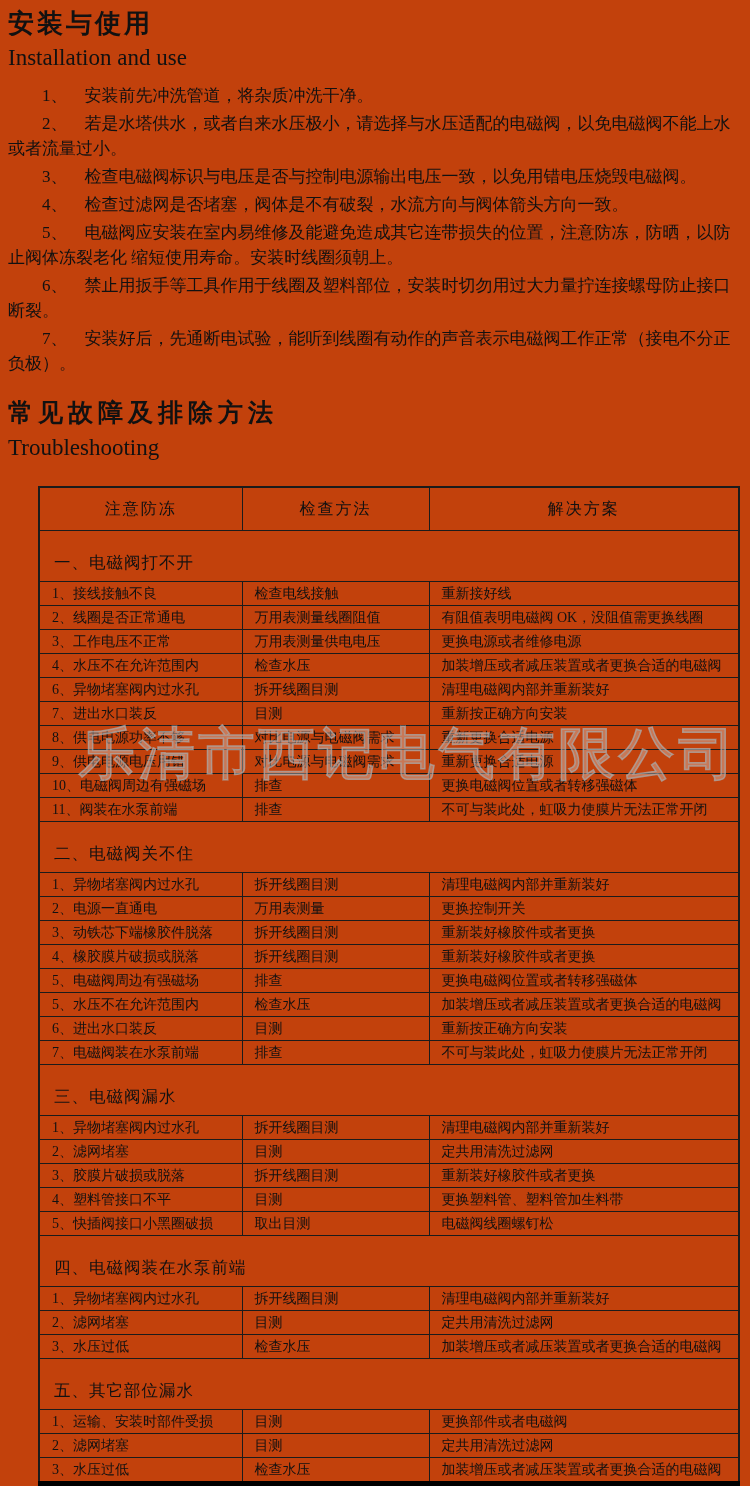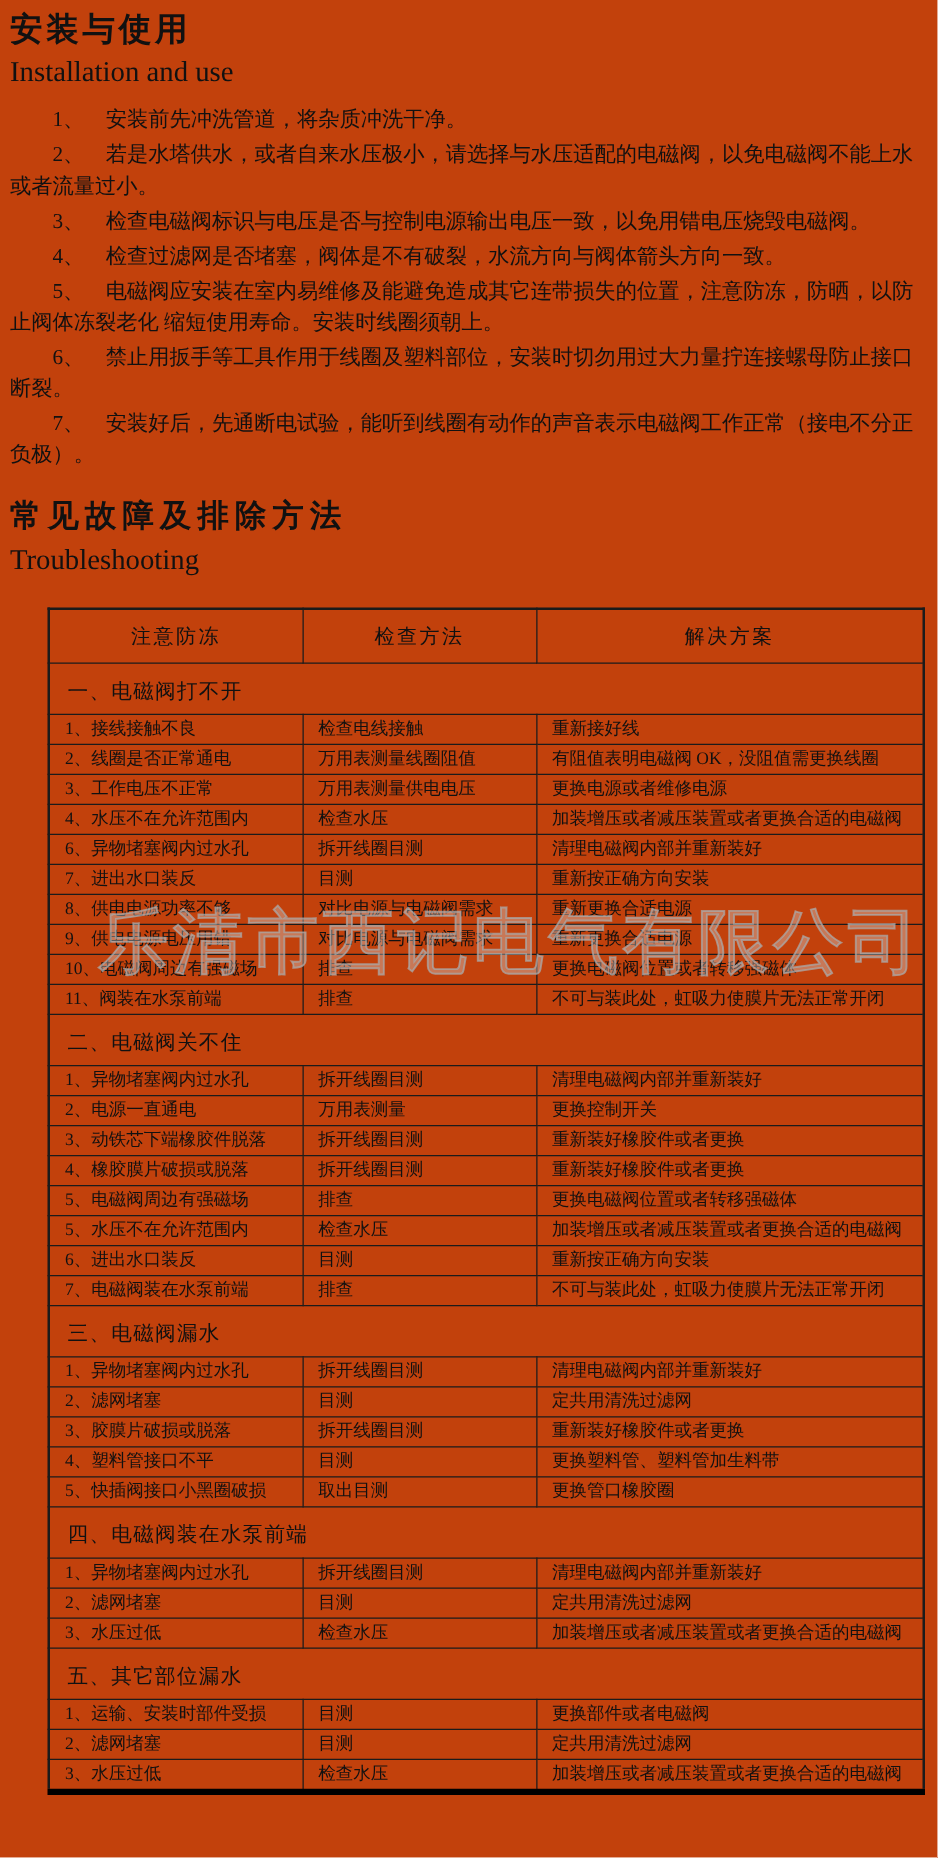--- a/index.html
+++ b/index.html
@@ -33,21 +33,21 @@
   col.c1 { width:203px; }
   col.c2 { width:187px; }
   col.c3 { width:310px; }
   td, th { border:1px solid #1b1b1b; font-weight:400; }
   th.hdr {
     height:40px; font-size:16px; text-align:center;
     letter-spacing:2px; vertical-align:middle;
   }
   td.section {
     height:37px; font-size:16.5px; letter-spacing:1px;
-    padding:3px 0 0 14px; vertical-align:middle;
+    padding:13px 0 0 14px; vertical-align:middle;
   }
   td.cell {
     height:21px; font-size:14px; line-height:18px;
     padding:1px 4px 1px 12px;
     vertical-align:middle;
     white-space:nowrap; overflow:hidden;
   }
   .watermark {
     position:absolute;
     top:716px; left:78px;
@@ -215,21 +215,21 @@
       <td class="cell">重新装好橡胶件或者更换</td>
     </tr>
     <tr>
       <td class="cell">4、塑料管接口不平</td>
       <td class="cell">目测</td>
       <td class="cell">更换塑料管、塑料管加生料带</td>
     </tr>
     <tr>
       <td class="cell">5、快插阀接口小黑圈破损</td>
       <td class="cell">取出目测</td>
-      <td class="cell">更换管口橡胶圈</td>
+      <td class="cell">电磁阀线圈螺钉松</td>
     </tr>
 
     <tr>
       <td class="section" colspan="3">四、电磁阀装在水泵前端</td>
     </tr>
     <tr>
       <td class="cell">1、异物堵塞阀内过水孔</td>
       <td class="cell">拆开线圈目测</td>
       <td class="cell">清理电磁阀内部并重新装好</td>
     </tr>

